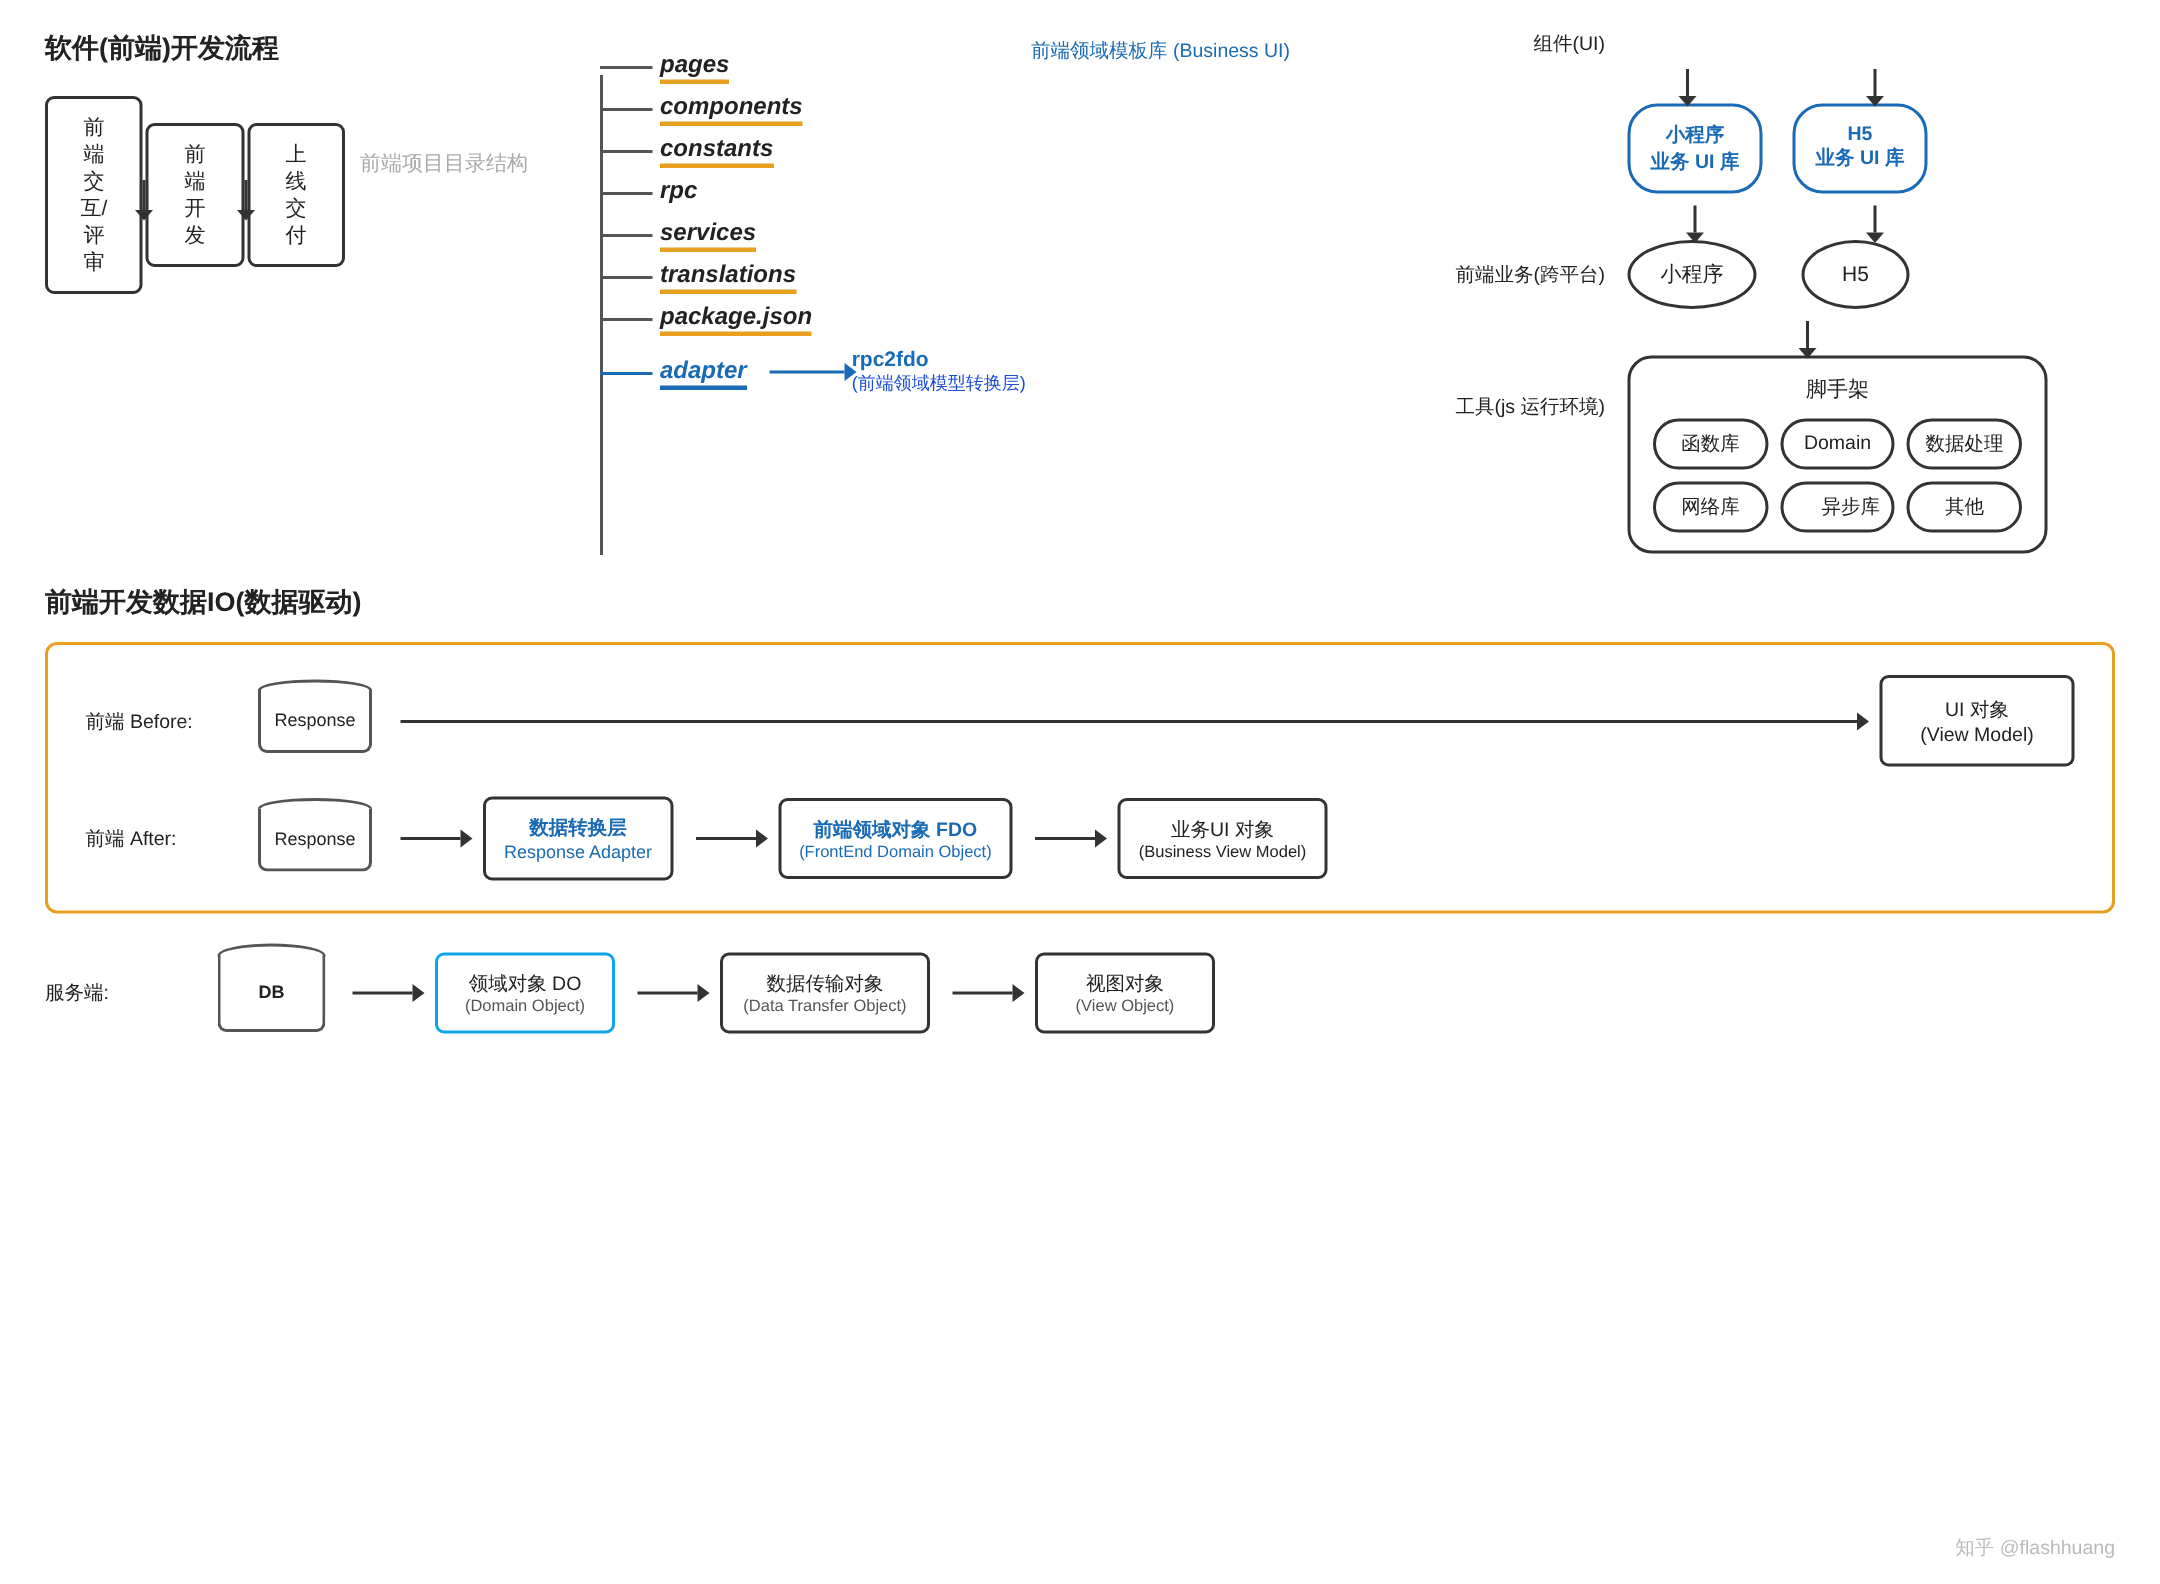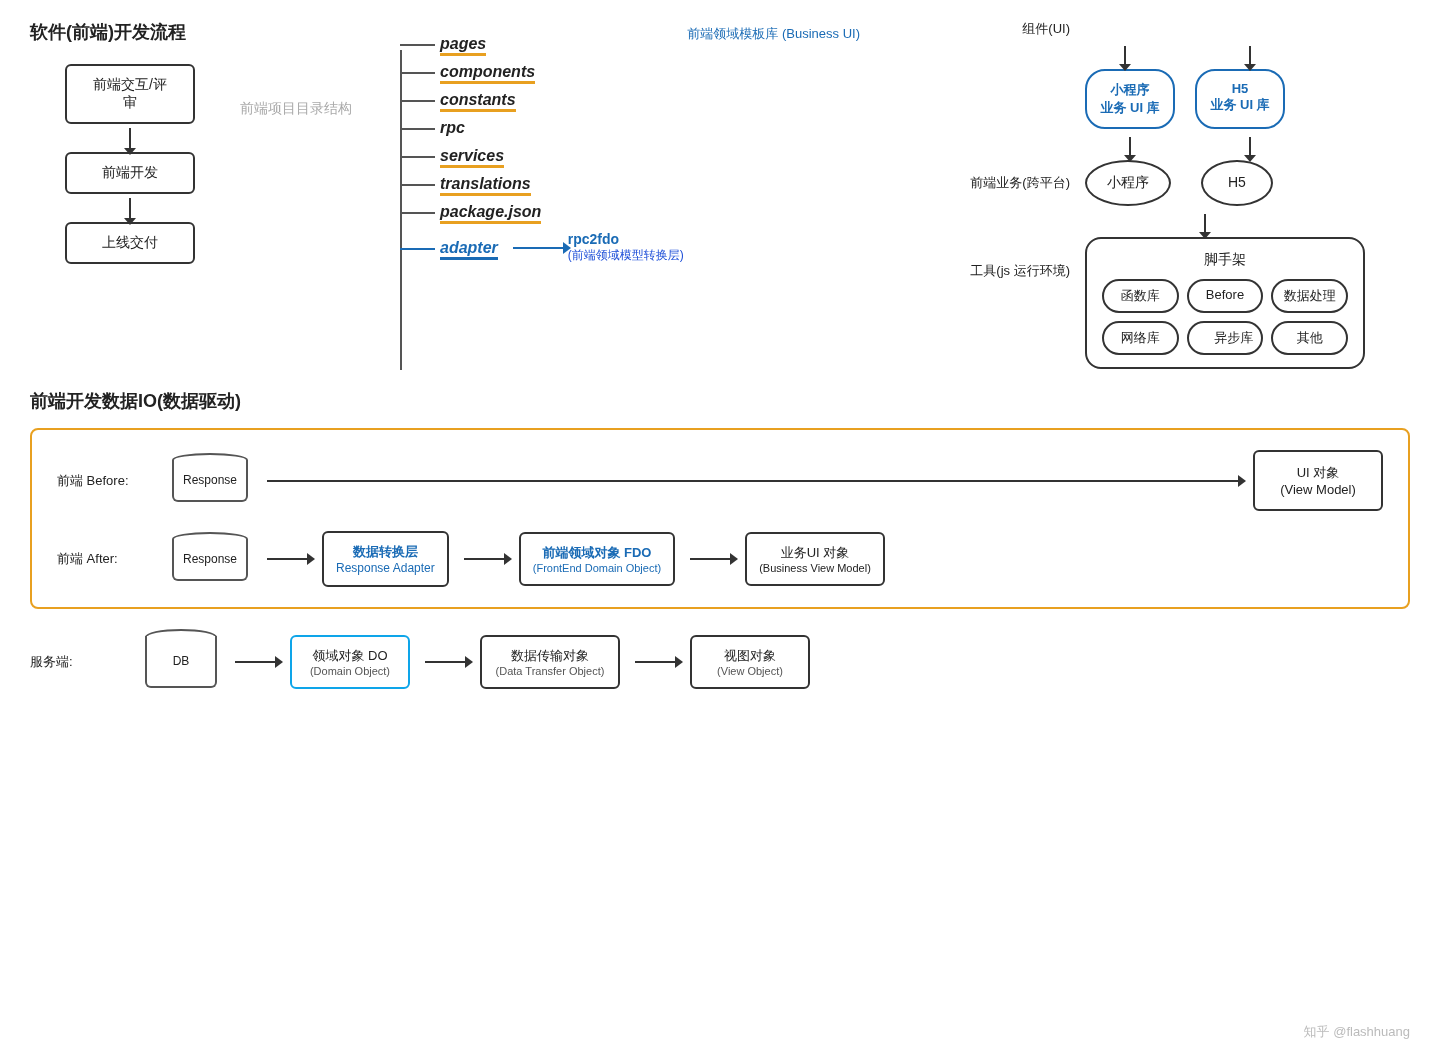--- a/index.html
+++ b/index.html
@@ -35,21 +35,21 @@
     }
 
     .section-title {
       font-size: 18px;
       font-weight: bold;
       margin-bottom: 20px;
     }
 
     .flow-steps {
       display: flex;
-      flex-direction: column;
+      flex-direction: row;
       align-items: center;
       gap: 0;
     }
 
     .flow-box {
       border: 2px solid #333;
       border-radius: 6px;
       padding: 10px 20px;
       text-align: center;
       width: 130px;
@@ -243,21 +243,21 @@
           </div>
         </div>
       </div>
 
       <div style="display:flex;align-items:flex-start;gap:15px;">
         <div style="width:130px;text-align:right;font-size:13px;padding-top:25px;">工具(js 运行环境)</div>
         <div style="border:2px solid #333;border-radius:16px;padding:12px 15px;min-width:280px;">
           <div style="text-align:center;margin-bottom:10px;font-size:14px;">脚手架</div>
           <div style="display:grid;grid-template-columns:1fr 1fr 1fr;gap:8px;">
             <div style="border:2px solid #333;border-radius:20px;padding:6px 8px;text-align:center;font-size:13px;">函数库</div>
-            <div style="border:2px solid #333;border-radius:20px;padding:6px 8px;text-align:center;font-size:13px;">Before</div>
+            <div style="border:2px solid #333;border-radius:20px;padding:6px 8px;text-align:center;font-size:13px;">Domain</div>
             <div style="border:2px solid #333;border-radius:20px;padding:6px 8px;text-align:center;font-size:13px;">数据处理</div>
             <div style="border:2px solid #333;border-radius:20px;padding:6px 8px;text-align:center;font-size:13px;">网络库</div>
             <div style="border:2px solid #333;border-radius:20px;padding:6px 8px;text-align:right;font-size:13px;">异步库</div>
             <div style="border:2px solid #333;border-radius:20px;padding:6px 8px;text-align:center;font-size:13px;">其他</div>
           </div>
         </div>
       </div>
 
     </div>
   </div>
@@ -325,21 +325,21 @@
       </div>
 
     </div>
 
     <div style="margin-top:10px;">
       <div style="display:flex;align-items:center;gap:15px;">
         <div style="width:100px;font-size:13px;">服务端:</div>
 
         <div style="position:relative;width:75px;height:65px;flex-shrink:0;">
           <div style="position:absolute;top:0;left:0;width:72px;height:16px;border:2px solid #555;border-radius:50%;background:#fff;"></div>
-          <div style="position:absolute;top:7px;left:0;width:72px;height:52px;border:2px solid #555;border-radius:0 0 6px 6px;border-top:none;background:#fff;display:flex;align-items:center;justify-content:center;font-size:12px;font-weight:normal;">
+          <div style="position:absolute;top:7px;left:0;width:72px;height:52px;border:2px solid #555;border-radius:0 0 6px 6px;border-top:none;background:#fff;display:flex;align-items:center;justify-content:center;font-size:12px;font-weight:bold;">
             <span>DB</span>
           </div>
         </div>
 
         <div style="width:40px;height:2px;background:#333;position:relative;flex-shrink:0;">
           <div style="position:absolute;right:-8px;top:-5px;border-top:6px solid transparent;border-bottom:6px solid transparent;border-left:8px solid #333;"></div>
         </div>
 
         <div style="border:2px solid #0ea5e9;border-radius:6px;padding:10px 15px;text-align:center;font-size:13px;min-width:120px;">
           <div>领域对象 DO</div>

